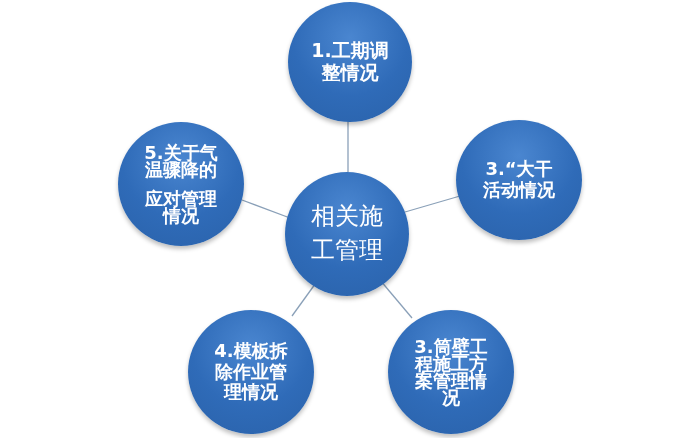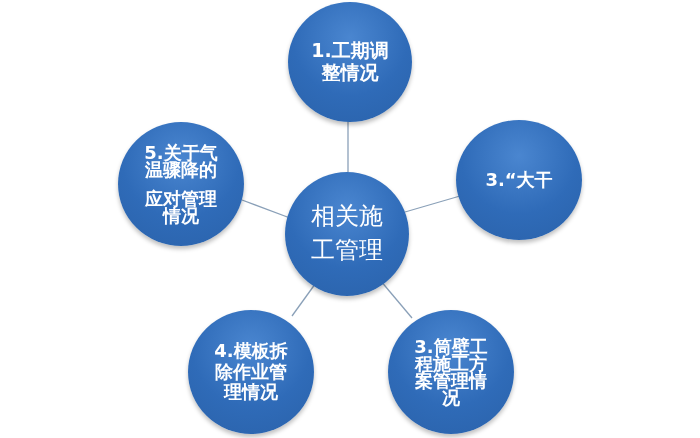--- a/index.html
+++ b/index.html
@@ -35,20 +35,21 @@
 <div class="node" style="left:288px;top:2px;width:124px;height:120px;font-size:19px;text-align:center;">
   <div>
     <span>1.工期调</span>
     <span>整情况</span>
   </div>
 </div>
 
 <div class="node" style="left:456px;top:120px;width:126px;height:120px;font-size:18px;">
   <div>
     <span>3.“大干</span>
+    <span>活动情况</span>
   </div>
 </div>
 
 <div class="node" style="left:388px;top:310px;width:126px;height:124px;font-size:18px;">
   <div style="line-height:0.95;">
     <span style="line-height:0.95;">3.筒壁工</span>
     <span style="line-height:0.95;">程施工方</span>
     <span style="line-height:0.95;text-align:center;">案管理情</span>
     <span style="line-height:0.95;">况</span>
   </div>

